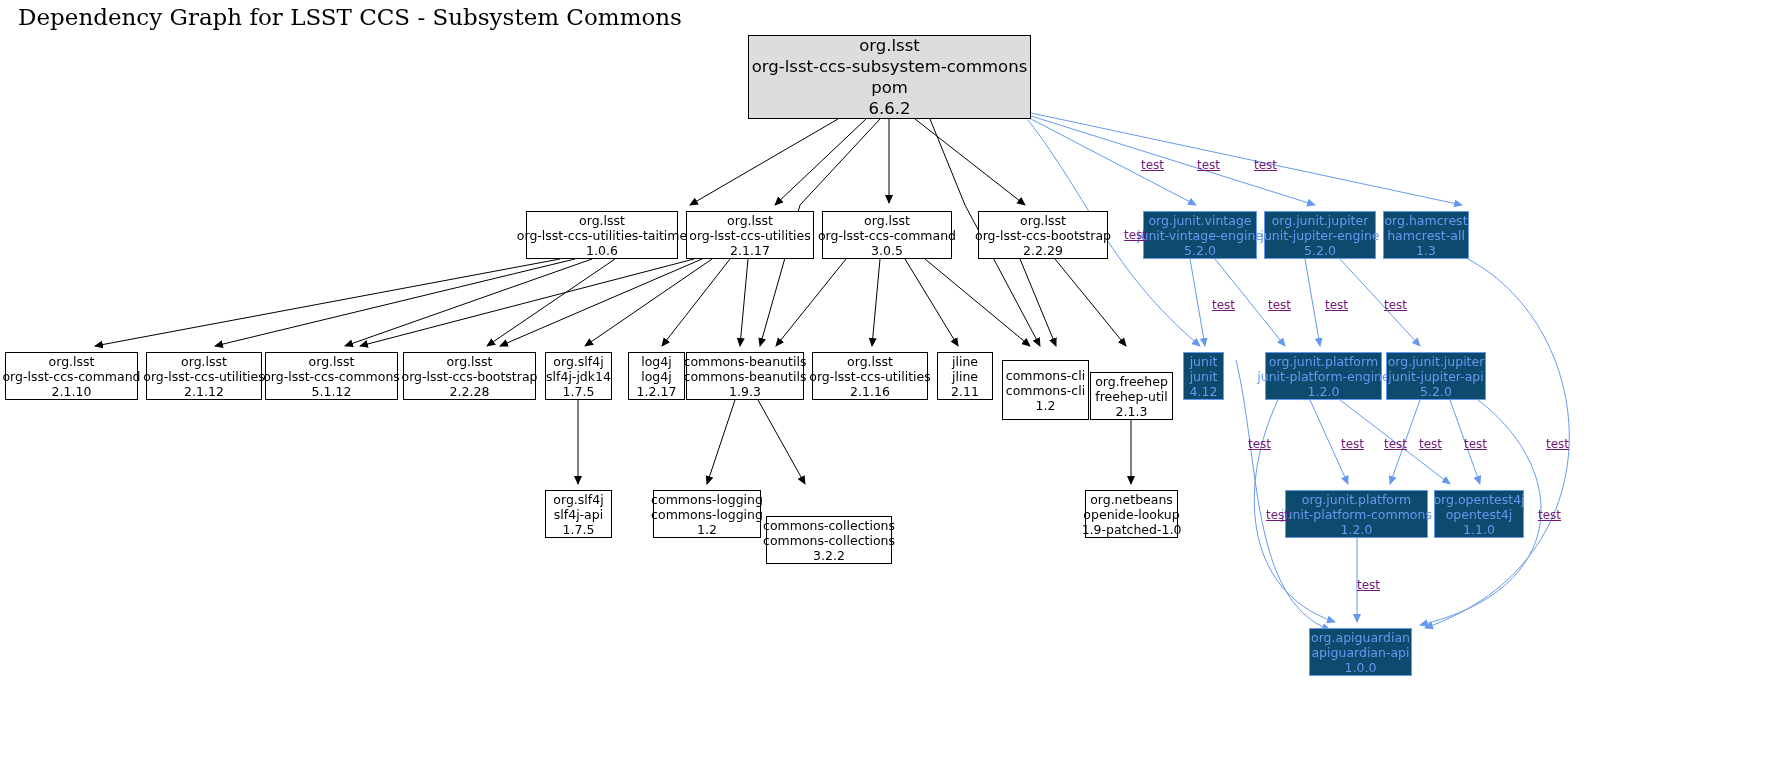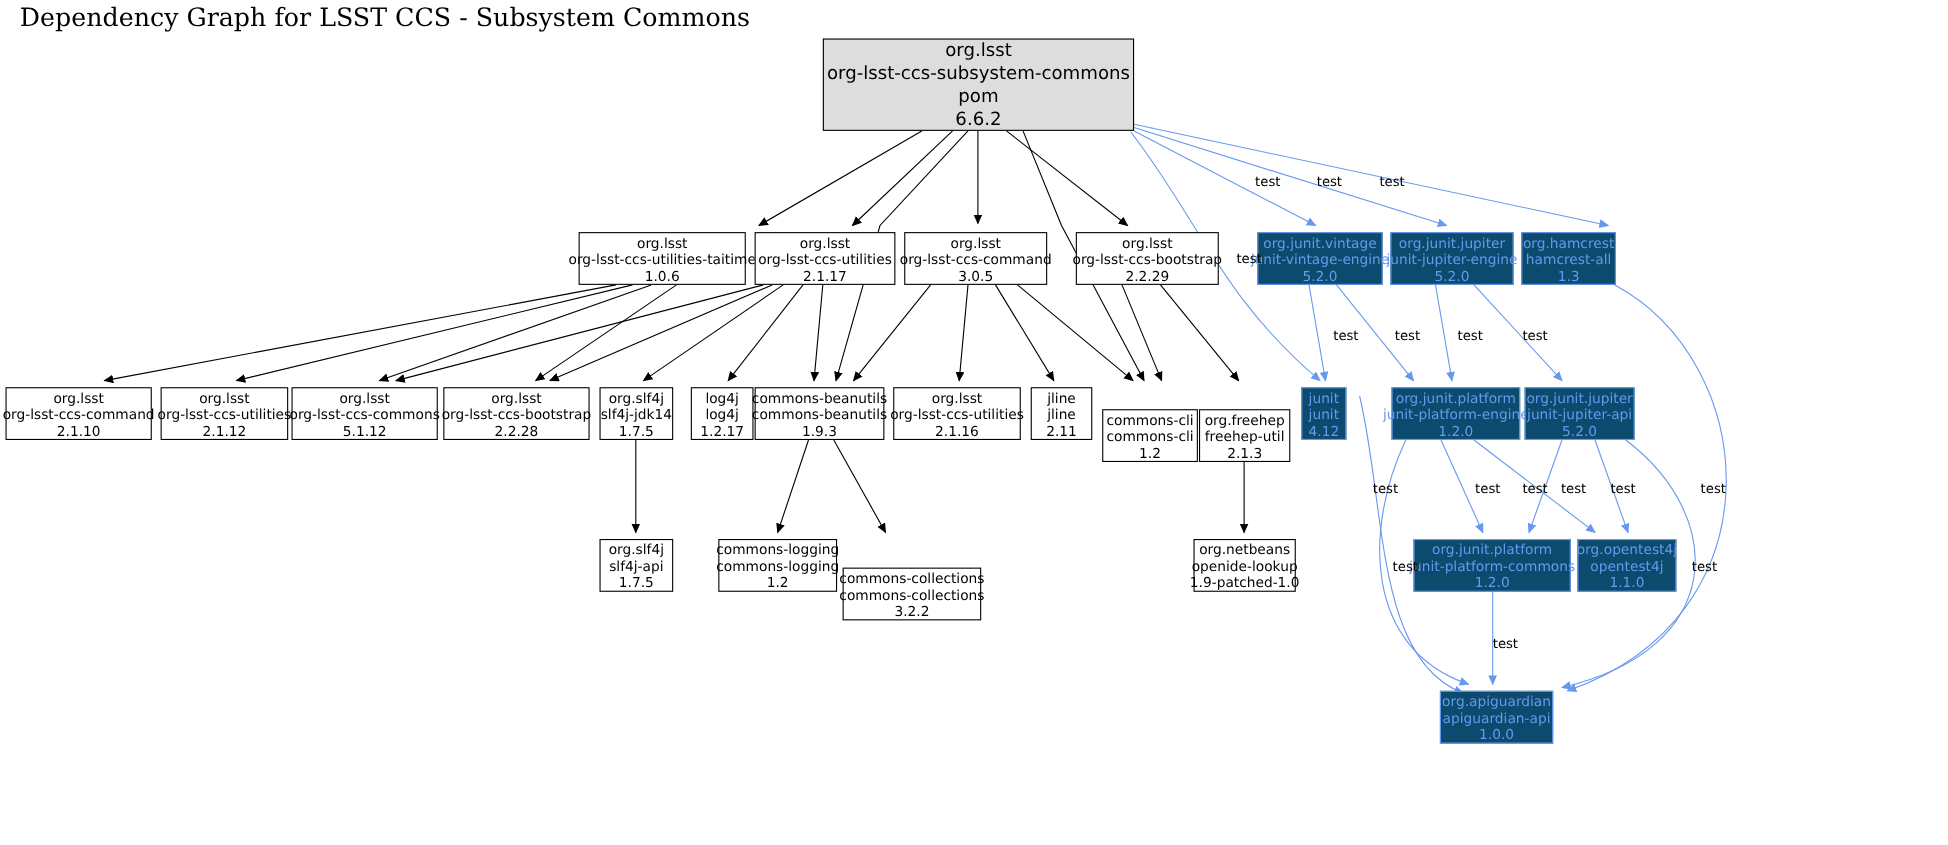--- a/index.html
+++ b/index.html
@@ -57,22 +57,23 @@
     color: #6699ee;
     background: #0c4a6e;
   }
   .node-line {
     display: block;
   }
   .edge-label {
     position: absolute;
     font-family: "DejaVu Sans", sans-serif;
     font-size: 12px;
-    color: #000000;
+    color: #701a75;
     white-space: nowrap;
+    text-decoration: underline;
   }
 </style>
 </head>
 <body>
 
 <div id="page-title">Dependency Graph for LSST CCS - Subsystem Commons</div>
 
 <svg id="graph-canvas" viewBox="0 0 1771 768" xmlns="http://www.w3.org/2000/svg">
   <defs>
     <marker id="arrow-black" markerWidth="10" markerHeight="10" refX="8" refY="4" orient="auto" markerUnits="userSpaceOnUse">
@@ -229,21 +230,21 @@
     <div class="node-box" style="left: 812px; top: 352px; width: 116px; height: 48px;">
       <span class="node-line">org.lsst</span>
       <span class="node-line">org-lsst-ccs-utilities</span>
       <span class="node-line">2.1.16</span>
     </div>
     <div class="node-box" style="left: 937px; top: 352px; width: 56px; height: 48px;">
       <span class="node-line">jline</span>
       <span class="node-line">jline</span>
       <span class="node-line">2.11</span>
     </div>
-    <div class="node-box" style="left: 1002px; top: 372px; width: 87px; height: 48px;">
+    <div class="node-box" style="left: 1002px; top: 360px; width: 87px; height: 60px;">
       <span class="node-line">commons-cli</span>
       <span class="node-line">commons-cli</span>
       <span class="node-line">1.2</span>
     </div>
     <div class="node-box" style="left: 1090px; top: 352px; width: 83px; height: 48px; margin-top: 20px;">
       <span class="node-line">org.freehep</span>
       <span class="node-line">freehep-util</span>
       <span class="node-line">2.1.3</span>
     </div>
     <div class="node-box test" style="left: 1183px; top: 352px; width: 41px; height: 48px;">

